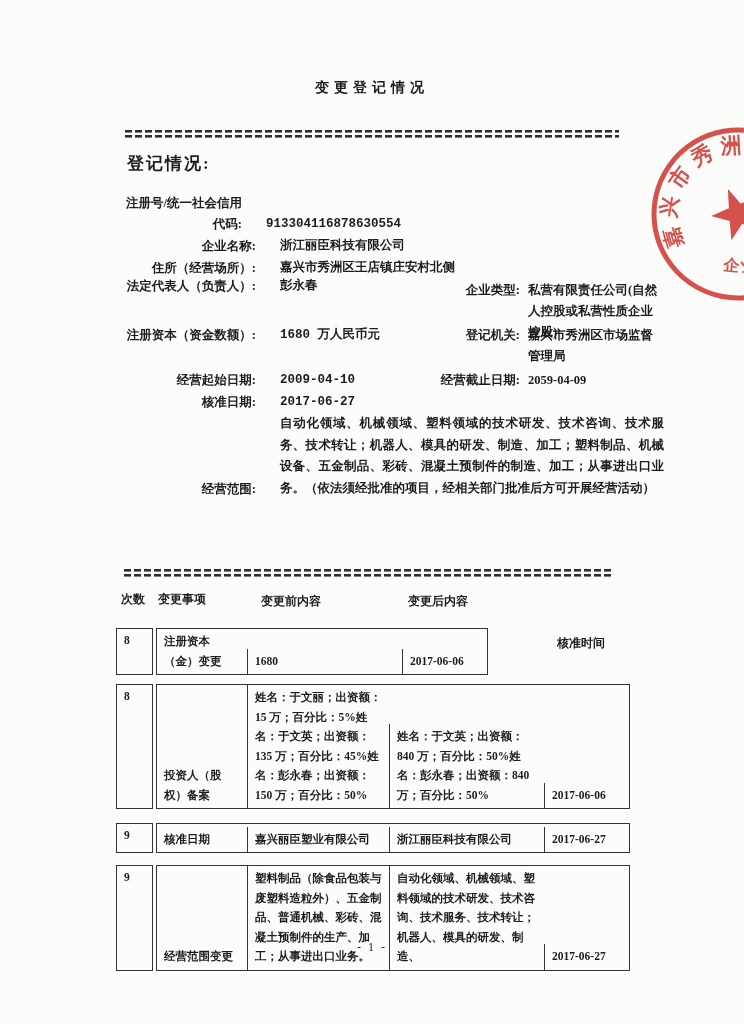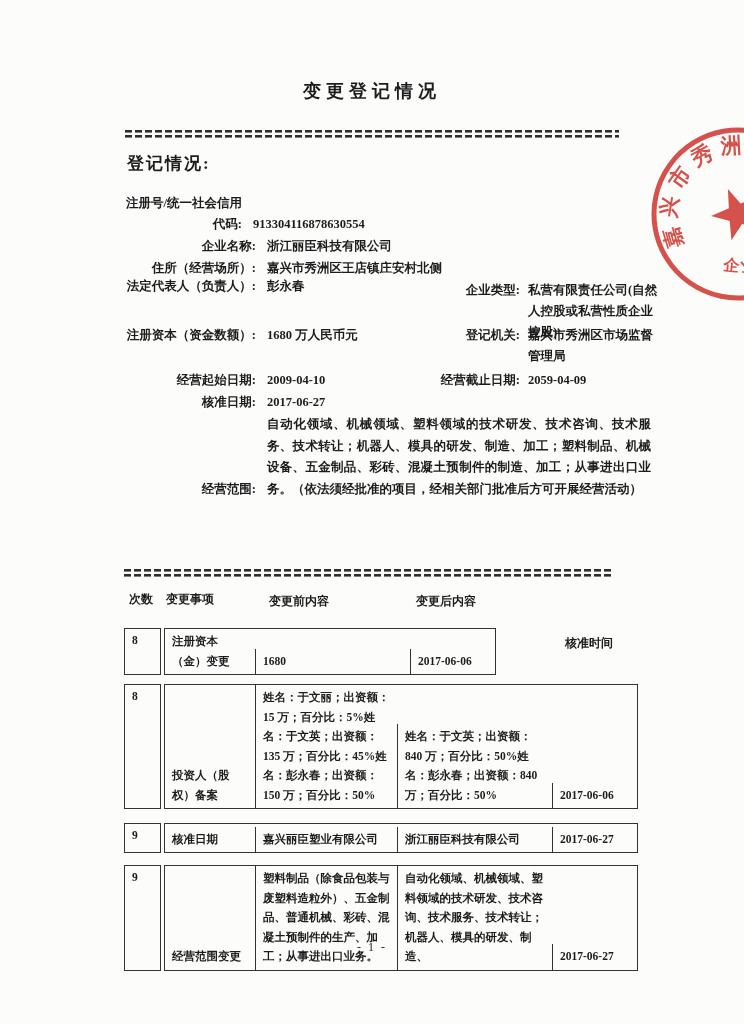--- a/index.html
+++ b/index.html
@@ -4,48 +4,48 @@
 <style>
   html,body{margin:0;padding:0;}
   body{
     width:744px;height:1024px;position:relative;overflow:hidden;
     background:#fcfcfb;color:#1c1c1c;
     font-family:"Liberation Serif","DejaVu Serif",serif;
     font-weight:700;
   }
   .title{
     position:absolute;top:79px;left:0;width:744px;text-align:center;
-    font-size:18px;letter-spacing:5px;
+    font-size:14px;letter-spacing:5px;
   }
   .dashline{
     position:absolute;height:8px;
     background-image:
       repeating-linear-gradient(90deg,#2e2e2e 0 7px,transparent 7px 10px),
       repeating-linear-gradient(90deg,#2e2e2e 0 7px,transparent 7px 10px);
     background-size:100% 2.6px;
     background-position:0 0,0 100%;
     background-repeat:no-repeat;
   }
   .dash1{top:130px;left:125px;width:494px;}
   .dash2{top:569px;left:124px;width:487px;}
   .section-heading{
     position:absolute;top:152px;left:127px;font-size:17px;letter-spacing:2px;
   }
   .reg{position:absolute;top:190px;left:120px;width:524px;font-size:12.5px;}
   .frow{position:absolute;display:flex;align-items:flex-end;}
   .lbl{width:136px;text-align:right;line-height:21px;flex:none;}
   .lbl-narrow{width:122px;}
-  .val{margin-left:11px;line-height:21px;white-space:nowrap;}
+  .val{margin-left:24px;line-height:21px;white-space:nowrap;font-family:Liberation Mono, monospace;}
   .val-wrap{white-space:normal;}
   .val-scope{width:384px;text-align:justify;line-height:21.5px;}
   .rrow{position:absolute;left:312px;display:flex;align-items:flex-start;}
   .rlbl{width:88px;text-align:right;line-height:21px;flex:none;}
   .rval{margin-left:8px;width:132px;line-height:21px;}
   
-  .tbl{position:absolute;top:585px;left:124px;width:524px;font-size:11.5px;}
+  .tbl{position:absolute;top:585px;left:116px;width:524px;font-size:11.5px;}
   .thead{position:relative;height:43px;font-size:12px;}
   .th{position:absolute;top:6px;}
   .th0{left:5px;}.th1{left:42px;}.th2{left:145px;top:8px;}.th3{left:292px;top:8px;}.th4{left:441px;top:11px;margin-top:39px;}
   .trow{display:flex;align-items:stretch;}
   .seq-cell{
     width:37px;flex:none;border:1.6px solid #333;box-sizing:border-box;
     padding:2px 0 0 7px;line-height:19px;
   }
   .grp{display:flex;border:1.6px solid #333;margin-left:3px;box-sizing:border-box;align-items:flex-end;}
   .cell{box-sizing:border-box;padding:3px 6px 3px 7px;line-height:19.5px;}

